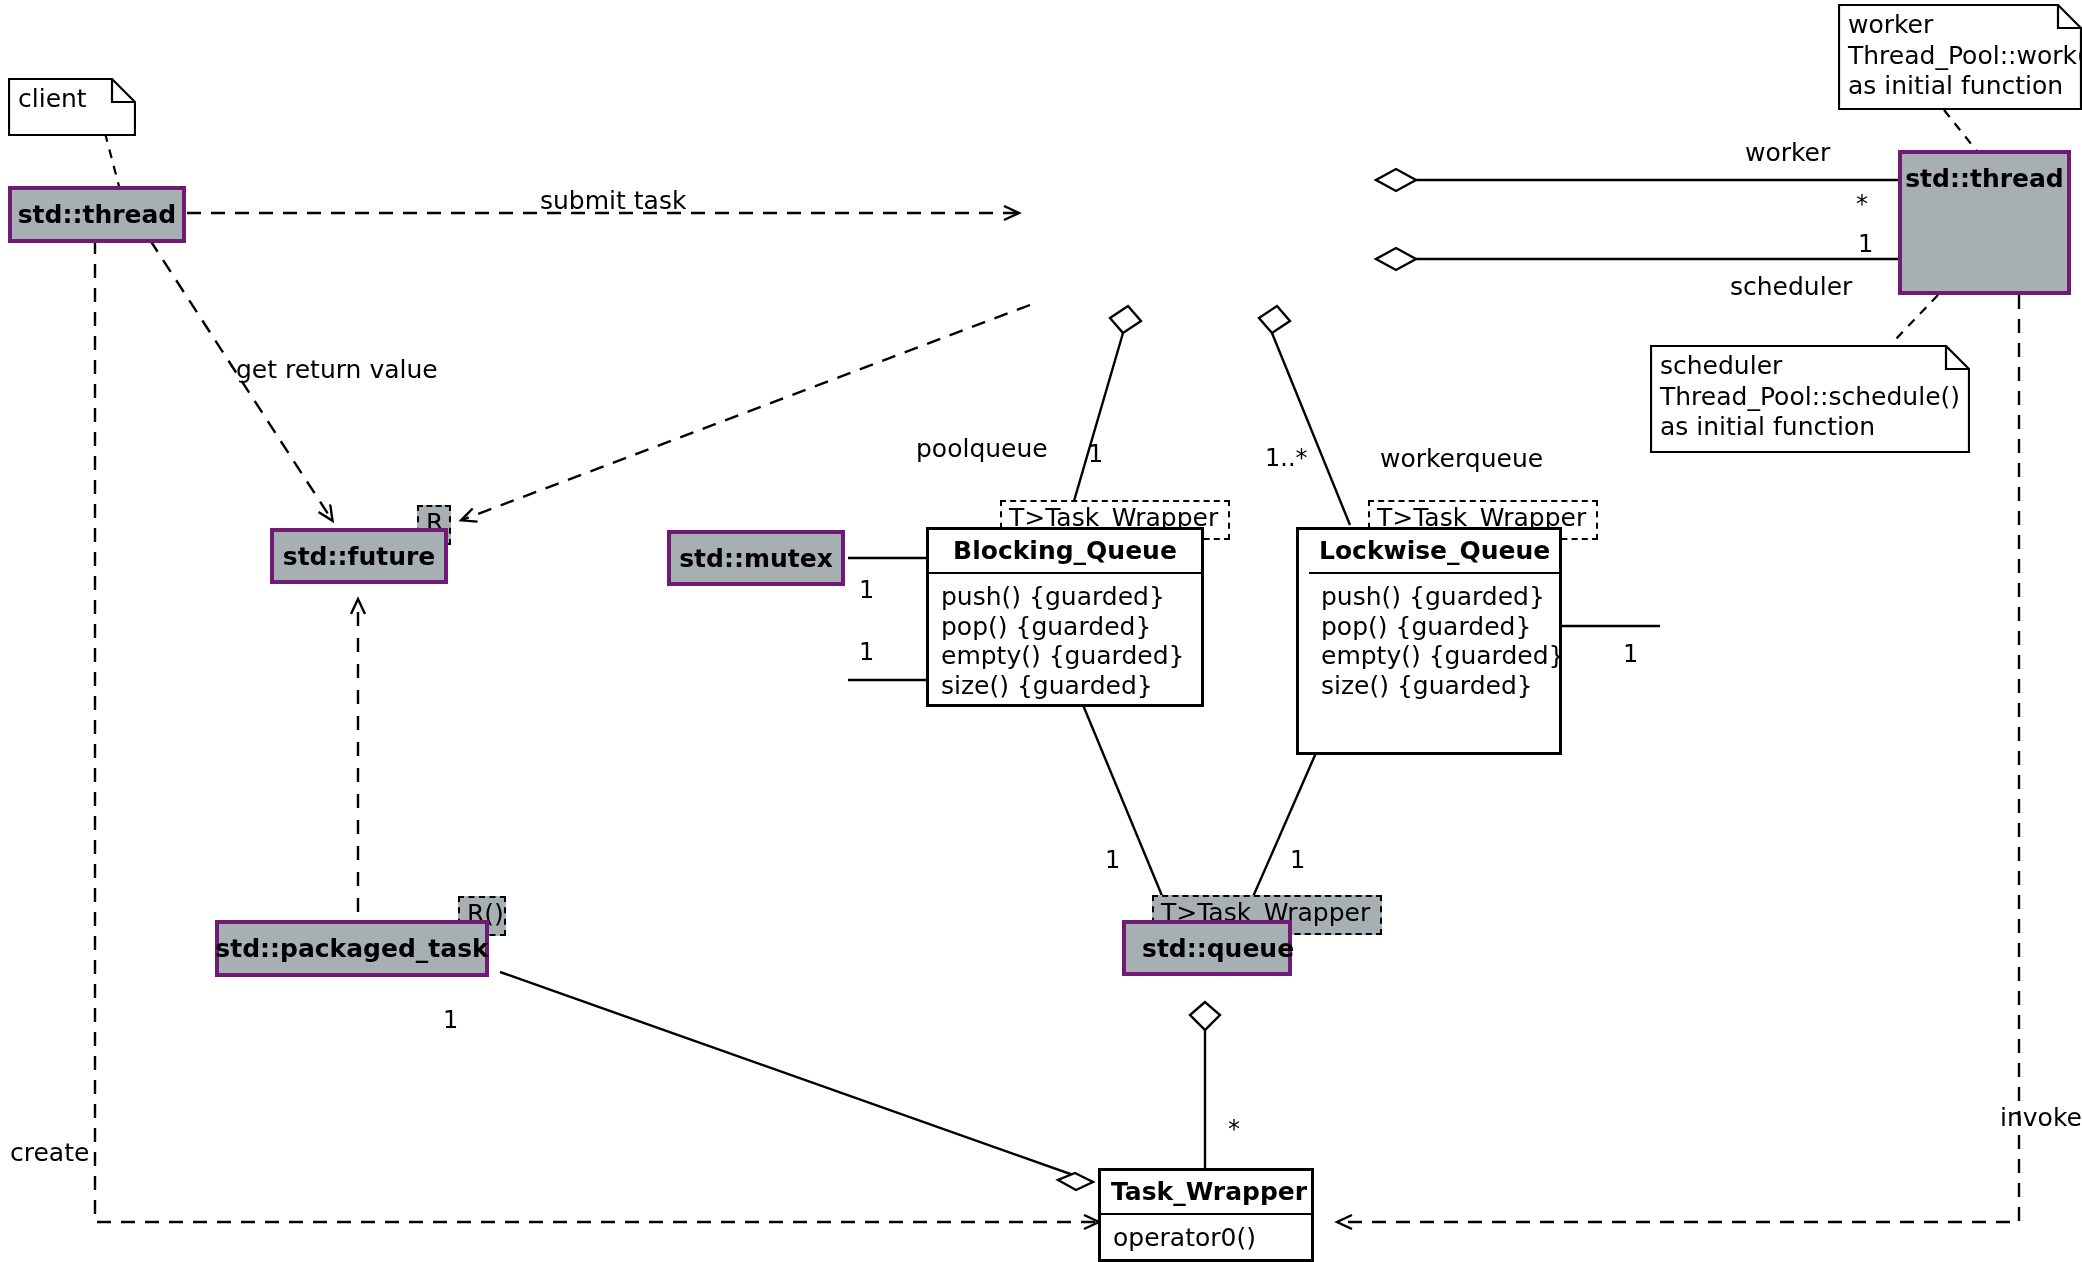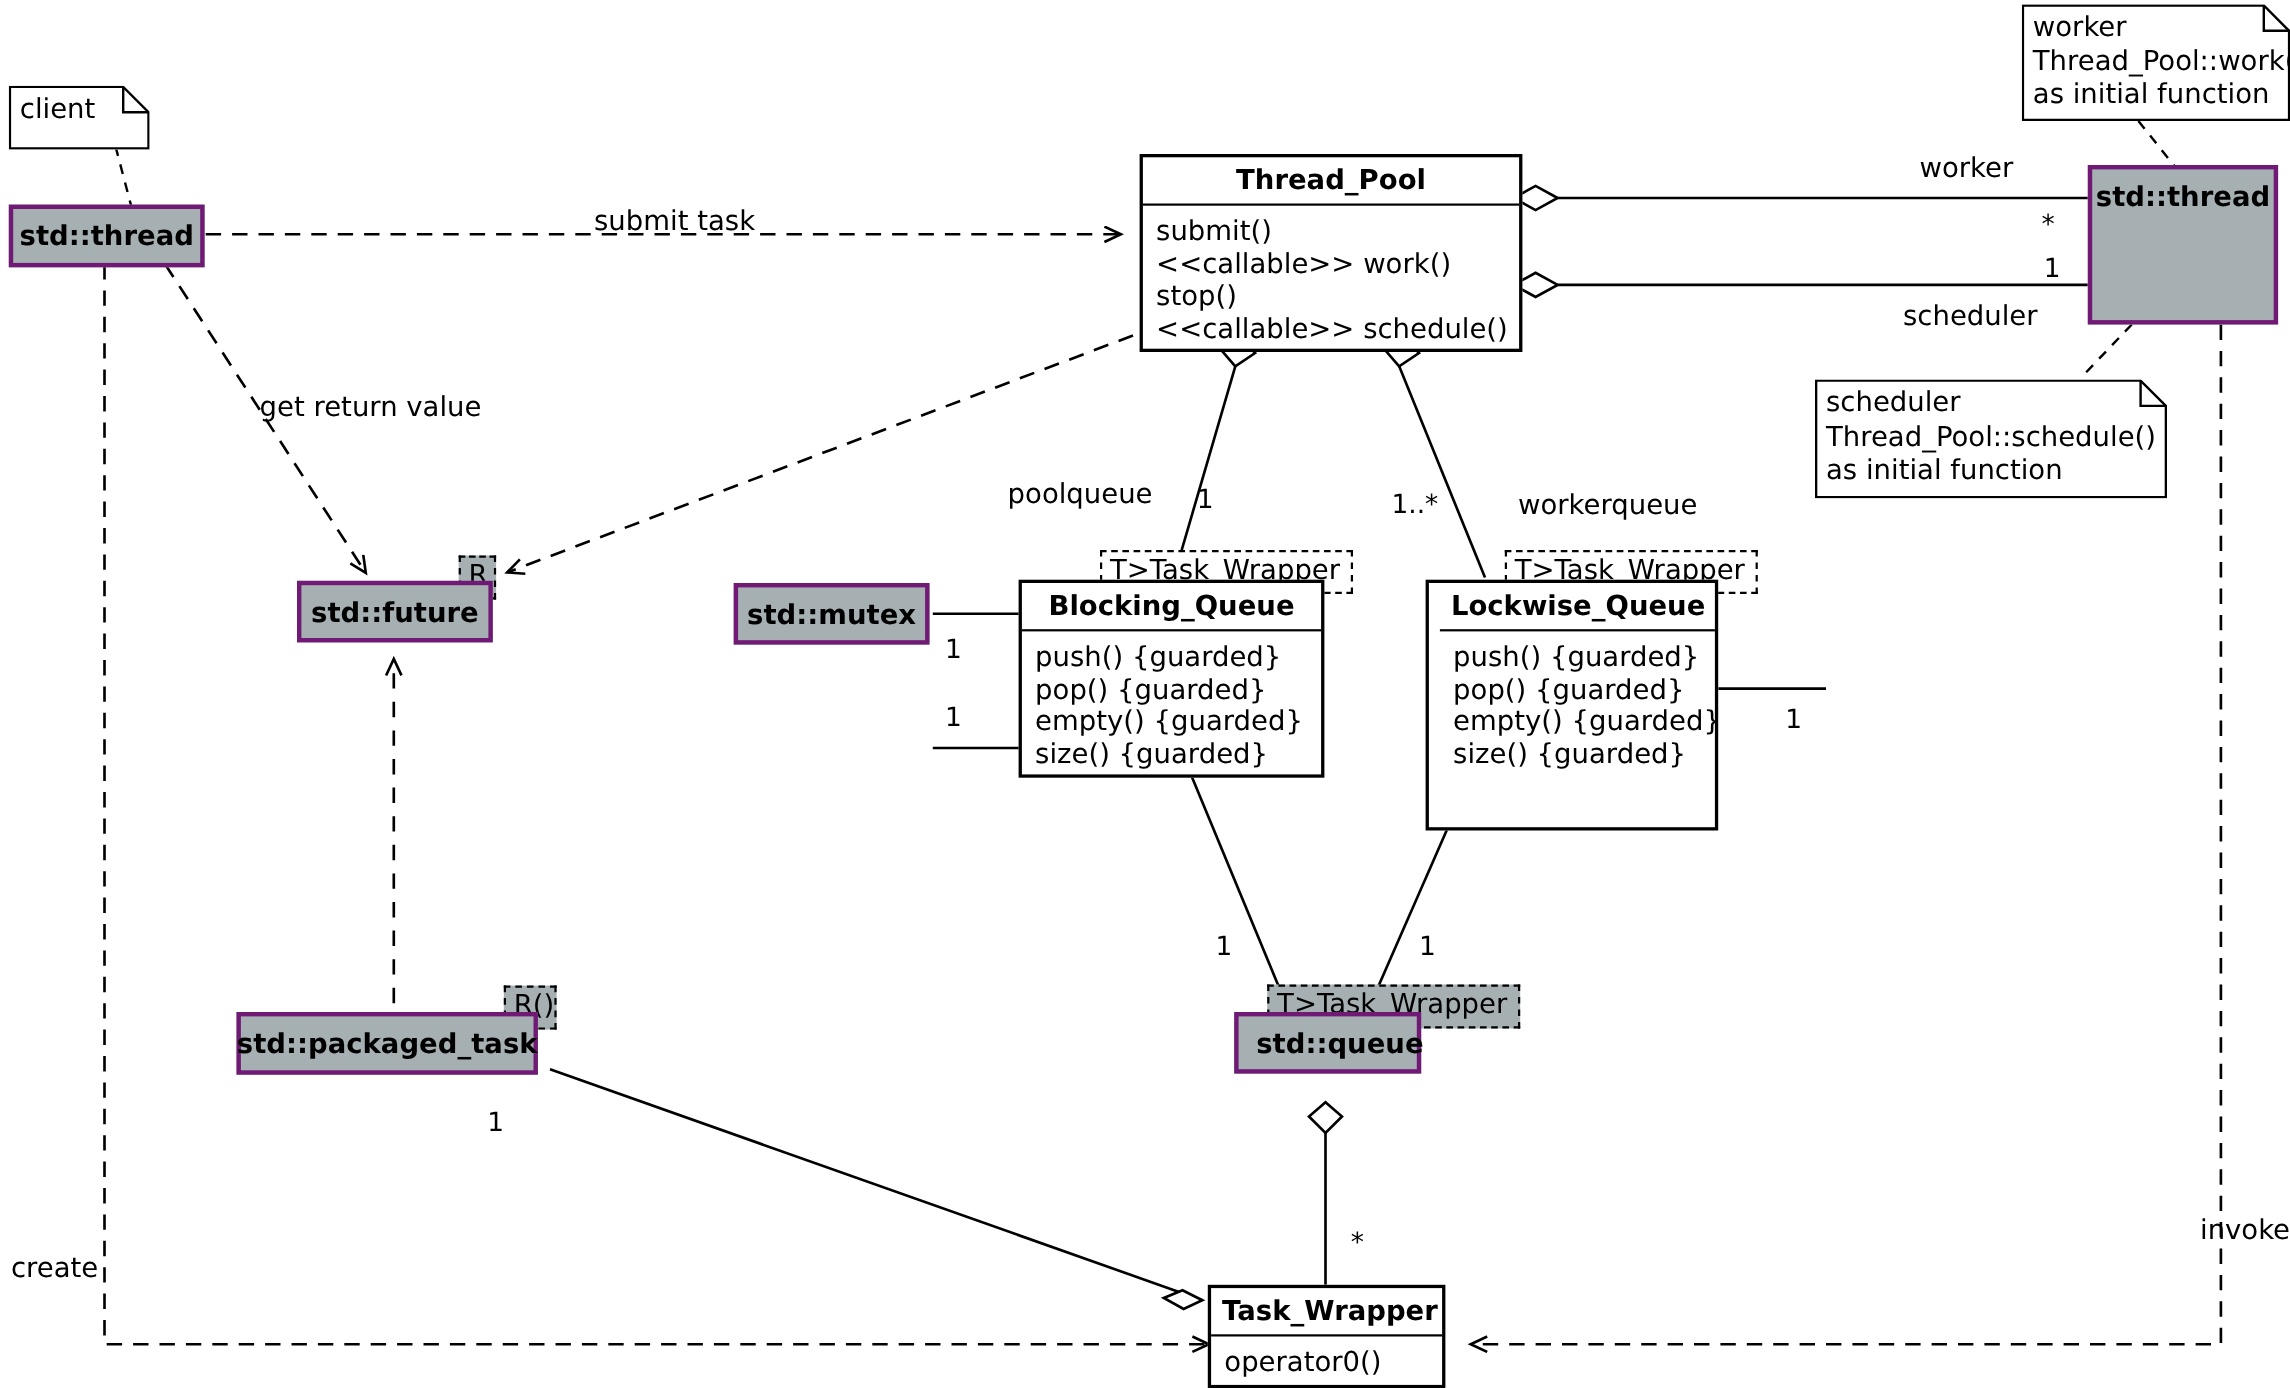--- a/index.html
+++ b/index.html
@@ -243,30 +243,20 @@
   </div>
 
   <div class="tparam shaded" style="left:1152px; top:895px; width:230px; height:40px;">
     <span>T&gt;Task_Wrapper</span>
   </div>
   <div class="grey" style="left:1122px; top:920px; width:170px; height:56px;
               justify-content:flex-start; padding-left:16px;">
     <span>std::queue</span>
   </div>
 
-  <div class="cls" style="left:1036px; top:140px; width:348px; height:180px;">
-    <div class="title">Thread_Pool</div>
-    <div class="divider"></div>
-    <div class="ops">
-      <div>submit()</div>
-      <div>&lt;&lt;callable&gt;&gt; work()</div>
-      <div>stop()</div>
-      <div>&lt;&lt;callable&gt;&gt; schedule()</div>
-    </div>
-  </div>
 
   <div class="tparam" style="left:1000px; top:500px; width:230px; height:40px;">
     <span>T&gt;Task_Wrapper</span>
   </div>
   <div class="cls" style="left:926px; top:527px; width:278px; height:180px;">
     <div class="title">Blocking_Queue</div>
     <div class="divider"></div>
     <div class="ops">
       <div>push() {guarded}</div>
       <div>pop() {guarded}</div>

